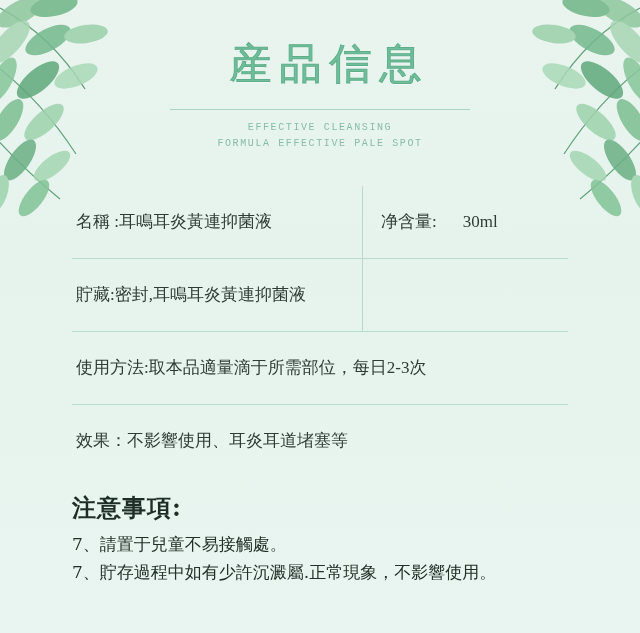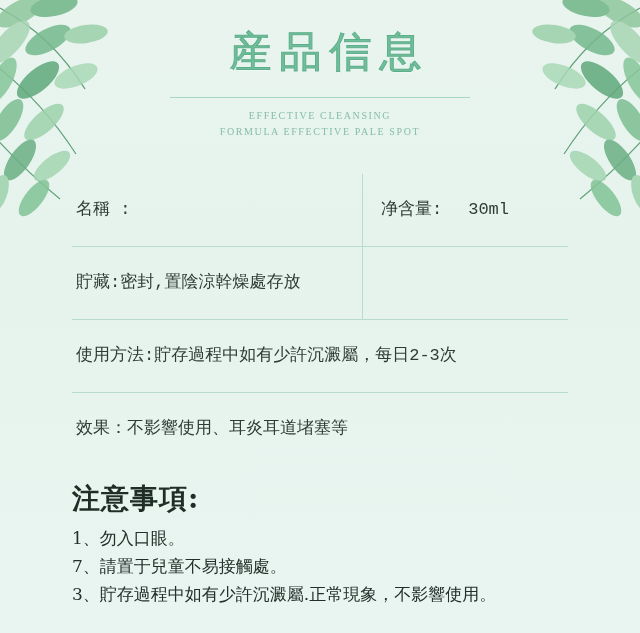--- a/index.html
+++ b/index.html
@@ -37,53 +37,53 @@
     text-align: center;
     padding-top: 26px;
   }
   .title {
     font-family: "DejaVu Serif", serif;
     font-size: 42px;
     letter-spacing: 8px;
     color: #6fbf9a;
     -webkit-text-stroke: 1px #5fae8b;
     text-shadow: 0 1px 0 rgba(255,255,255,0.7);
-    margin: 0;
+    margin: 12px;
     font-weight: normal;
     line-height: 1.25;
     padding-left: 19px;
   }
   .title-underline {
     width: 300px;
     height: 1px;
     background: #a9d6c3;
     margin: 18px auto 10px auto;
   }
   .subtitle {
     color: #86bda8;
     font-size: 10px;
     letter-spacing: 1.6px;
     line-height: 16px;
-    font-family: Liberation Serif, serif;
+    font-family: Liberation Mono, monospace;
   }
 
   
   .table-wrap {
     margin: 34px 72px 0 72px;
     position: relative;
   }
   .row {
     display: flex;
     border-bottom: 1px solid #b7dccb;
     min-height: 72px;
     align-items: center;
   }
   .row.no-border { border-bottom: none; }
   .cell {
-    font-family: Liberation Mono, monospace;
+    font-family: Liberation Serif, serif;
     font-size: 17px;
     color: #2f3b35;
     padding: 6px 4px;
     line-height: 1.5;
   }
   .cell.left {
     flex: 0 0 282px;
     border-right: 1px solid #b7dccb;
     align-self: stretch;
     display: flex;
@@ -102,21 +102,21 @@
     padding-left: 4px;
   }
   .spacer { display: inline-block; width: 26px; }
 
   
   .notice {
     margin: 14px 72px 0 72px;
   }
   .notice-title {
     font-family: "DejaVu Serif", serif;
-    font-size: 28px;
+    font-size: 24px;
     font-weight: bold;
     color: #1f2d27;
     letter-spacing: 1px;
     margin: 15px 0 6px 0;
   }
   .notice-item {
     font-family: "DejaVu Serif", serif;
     font-size: 17px;
     color: #22302a;
     line-height: 28px;
@@ -180,45 +180,45 @@
     <div class="title-underline"></div>
     <div class="subtitle">EFFECTIVE CLEANSING</div>
     <div class="subtitle">FORMULA EFFECTIVE PALE SPOT</div>
   </div>
 
   <div class="table-wrap">
 
     <div class="row">
       <div class="cell left">
         <span>名稱 :</span>
+        <span>耳鳴耳炎黃連抑菌液</span>
       </div>
       <div class="cell right">
         <span>净含量:</span>
         <span class="spacer"></span>
         <span>30ml</span>
       </div>
     </div>
 
     <div class="row">
       <div class="cell left">
         <span>貯藏:</span>
-        <span>密封,置陰涼幹燥處存放</span>
+        <span>密封,耳鳴耳炎黃連抑菌液</span>
       </div>
     </div>
 
     <div class="row">
-      <div class="cell full">使用方法:貯存過程中如有少許沉澱屬，每日2-3次</div>
+      <div class="cell full">使用方法:取本品適量滴于所需部位，每日2-3次</div>
     </div>
 
     <div class="row no-border">
       <div class="cell full">效果：不影響使用、耳炎耳道堵塞等</div>
     </div>
 
   </div>
 
   <div class="notice">
     <div class="notice-title">注意事項:</div>
-    <div class="notice-item">1、勿入口眼。</div>
     <div class="notice-item">7、請置于兒童不易接觸處。</div>
-    <div class="notice-item">3、貯存過程中如有少許沉澱屬.正常現象，不影響使用。</div>
+    <div class="notice-item">7、貯存過程中如有少許沉澱屬.正常現象，不影響使用。</div>
   </div>
 
 </div>
 
 </body></html>

